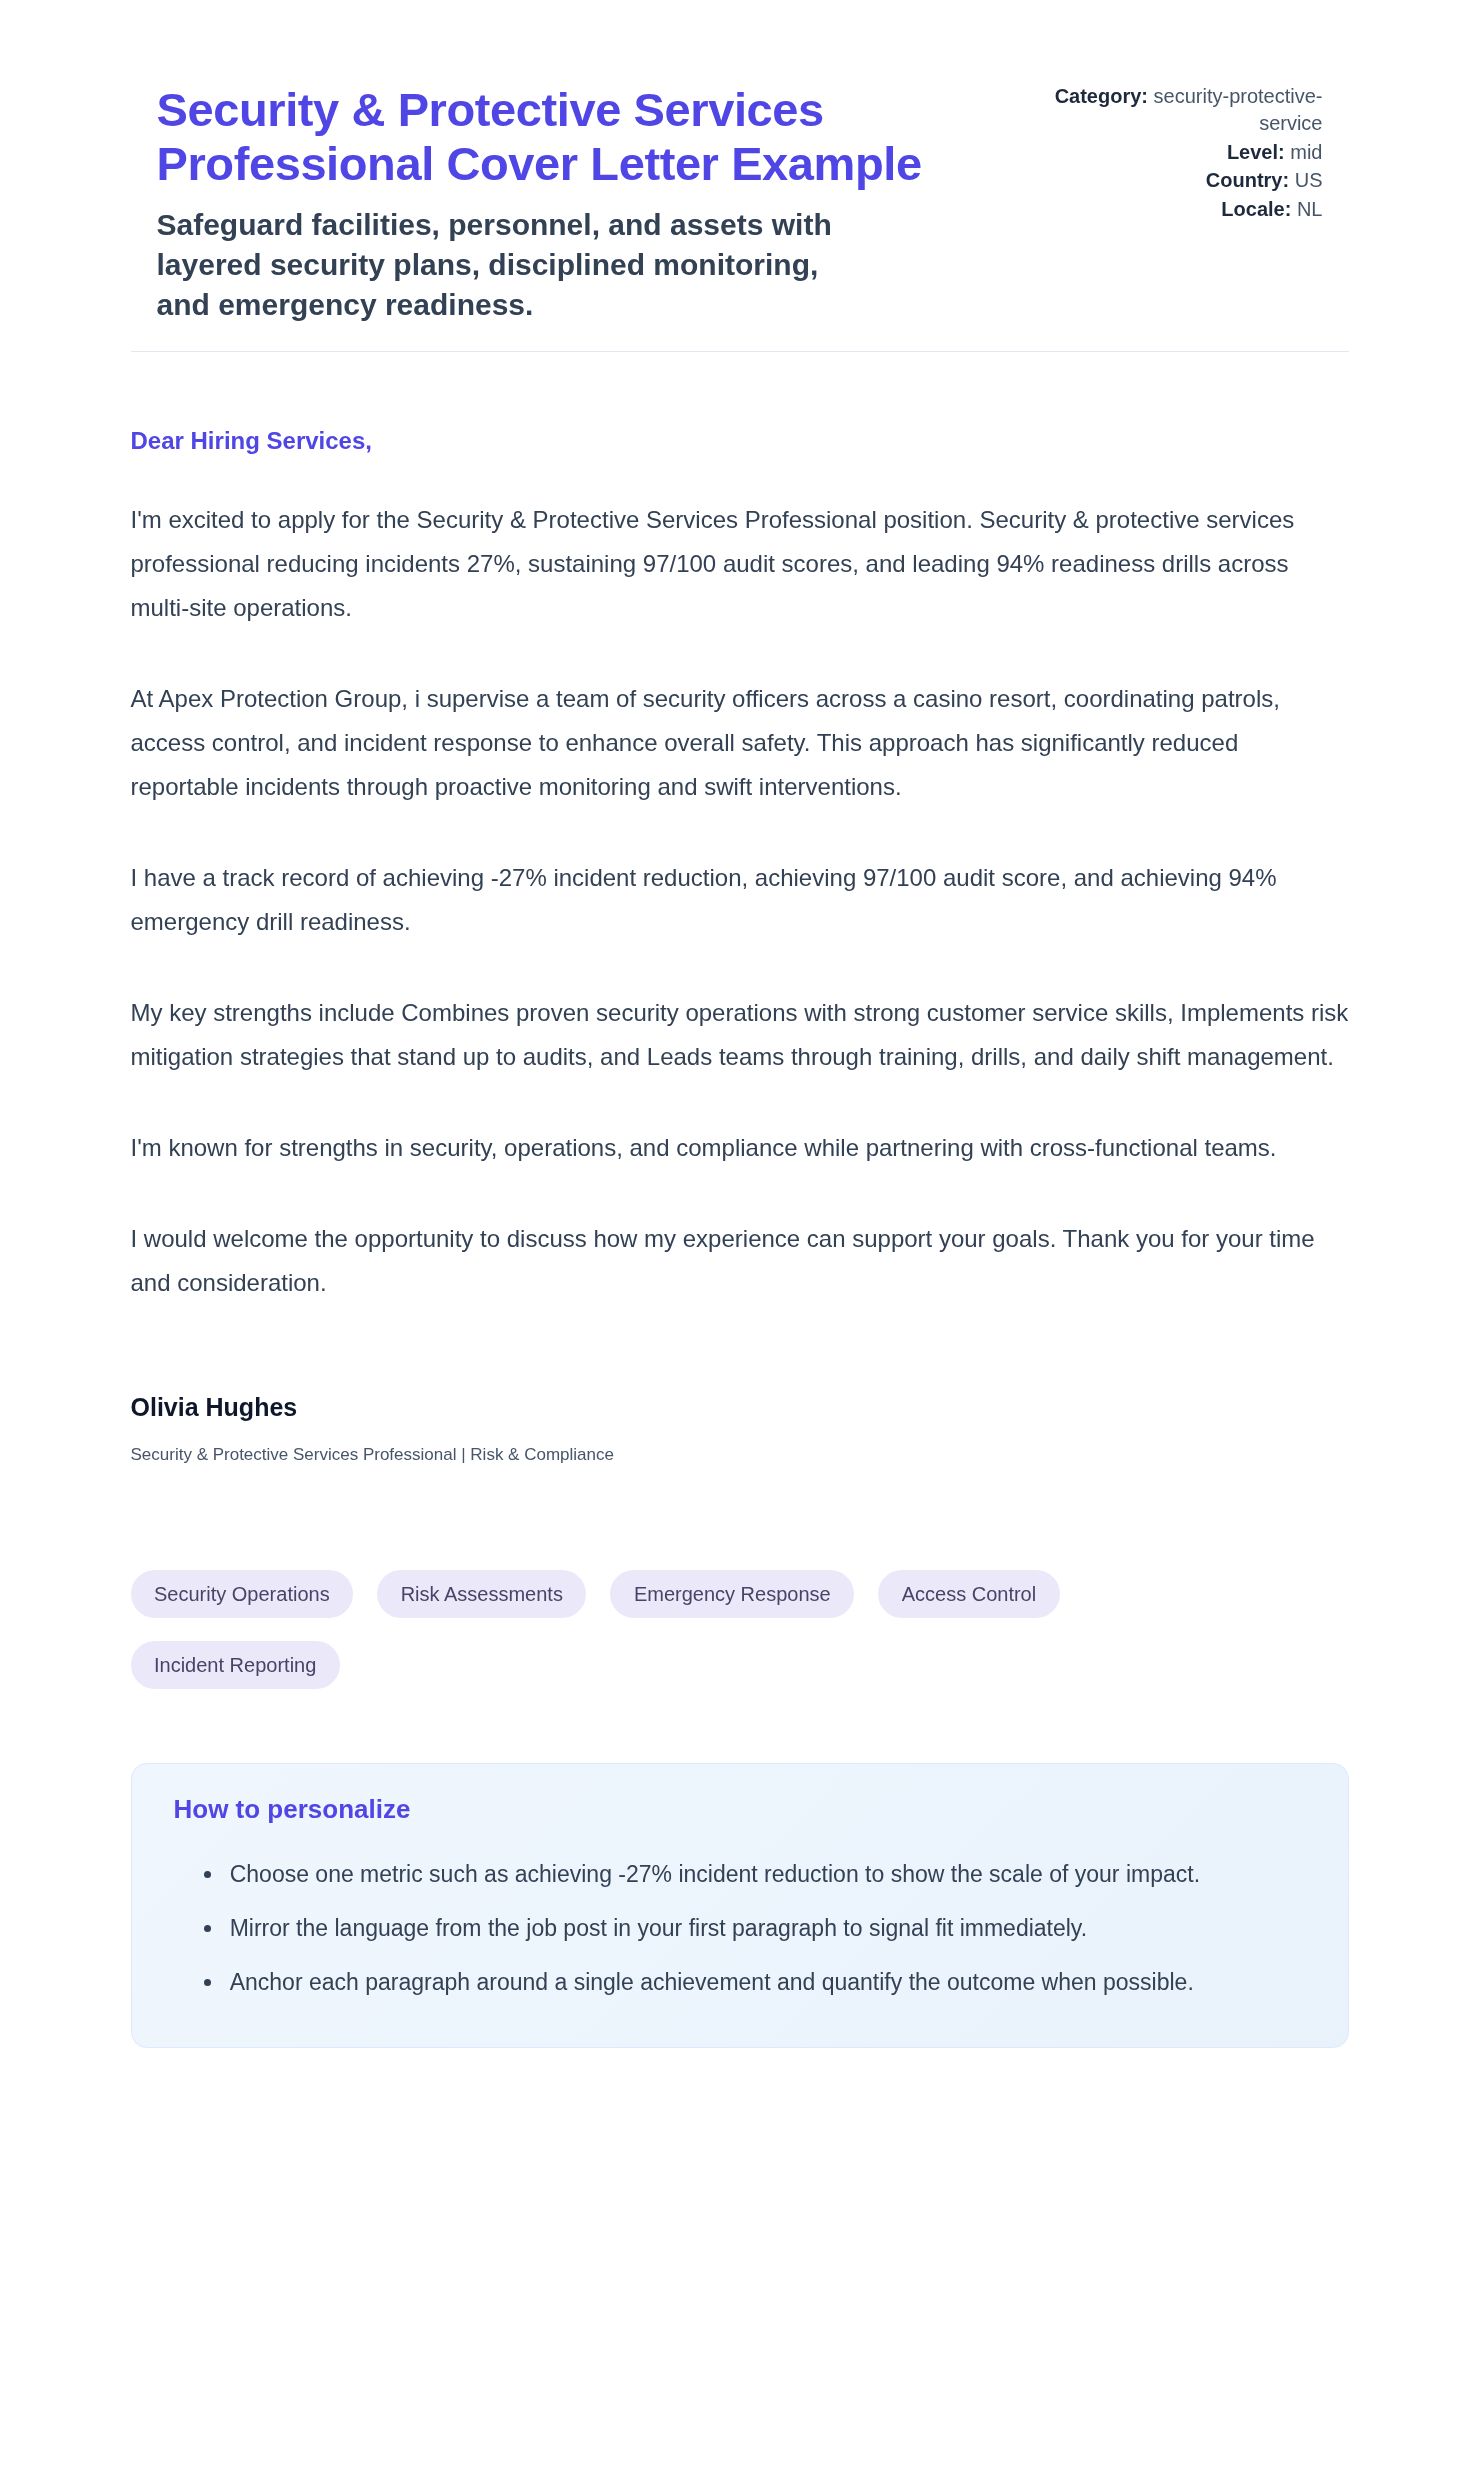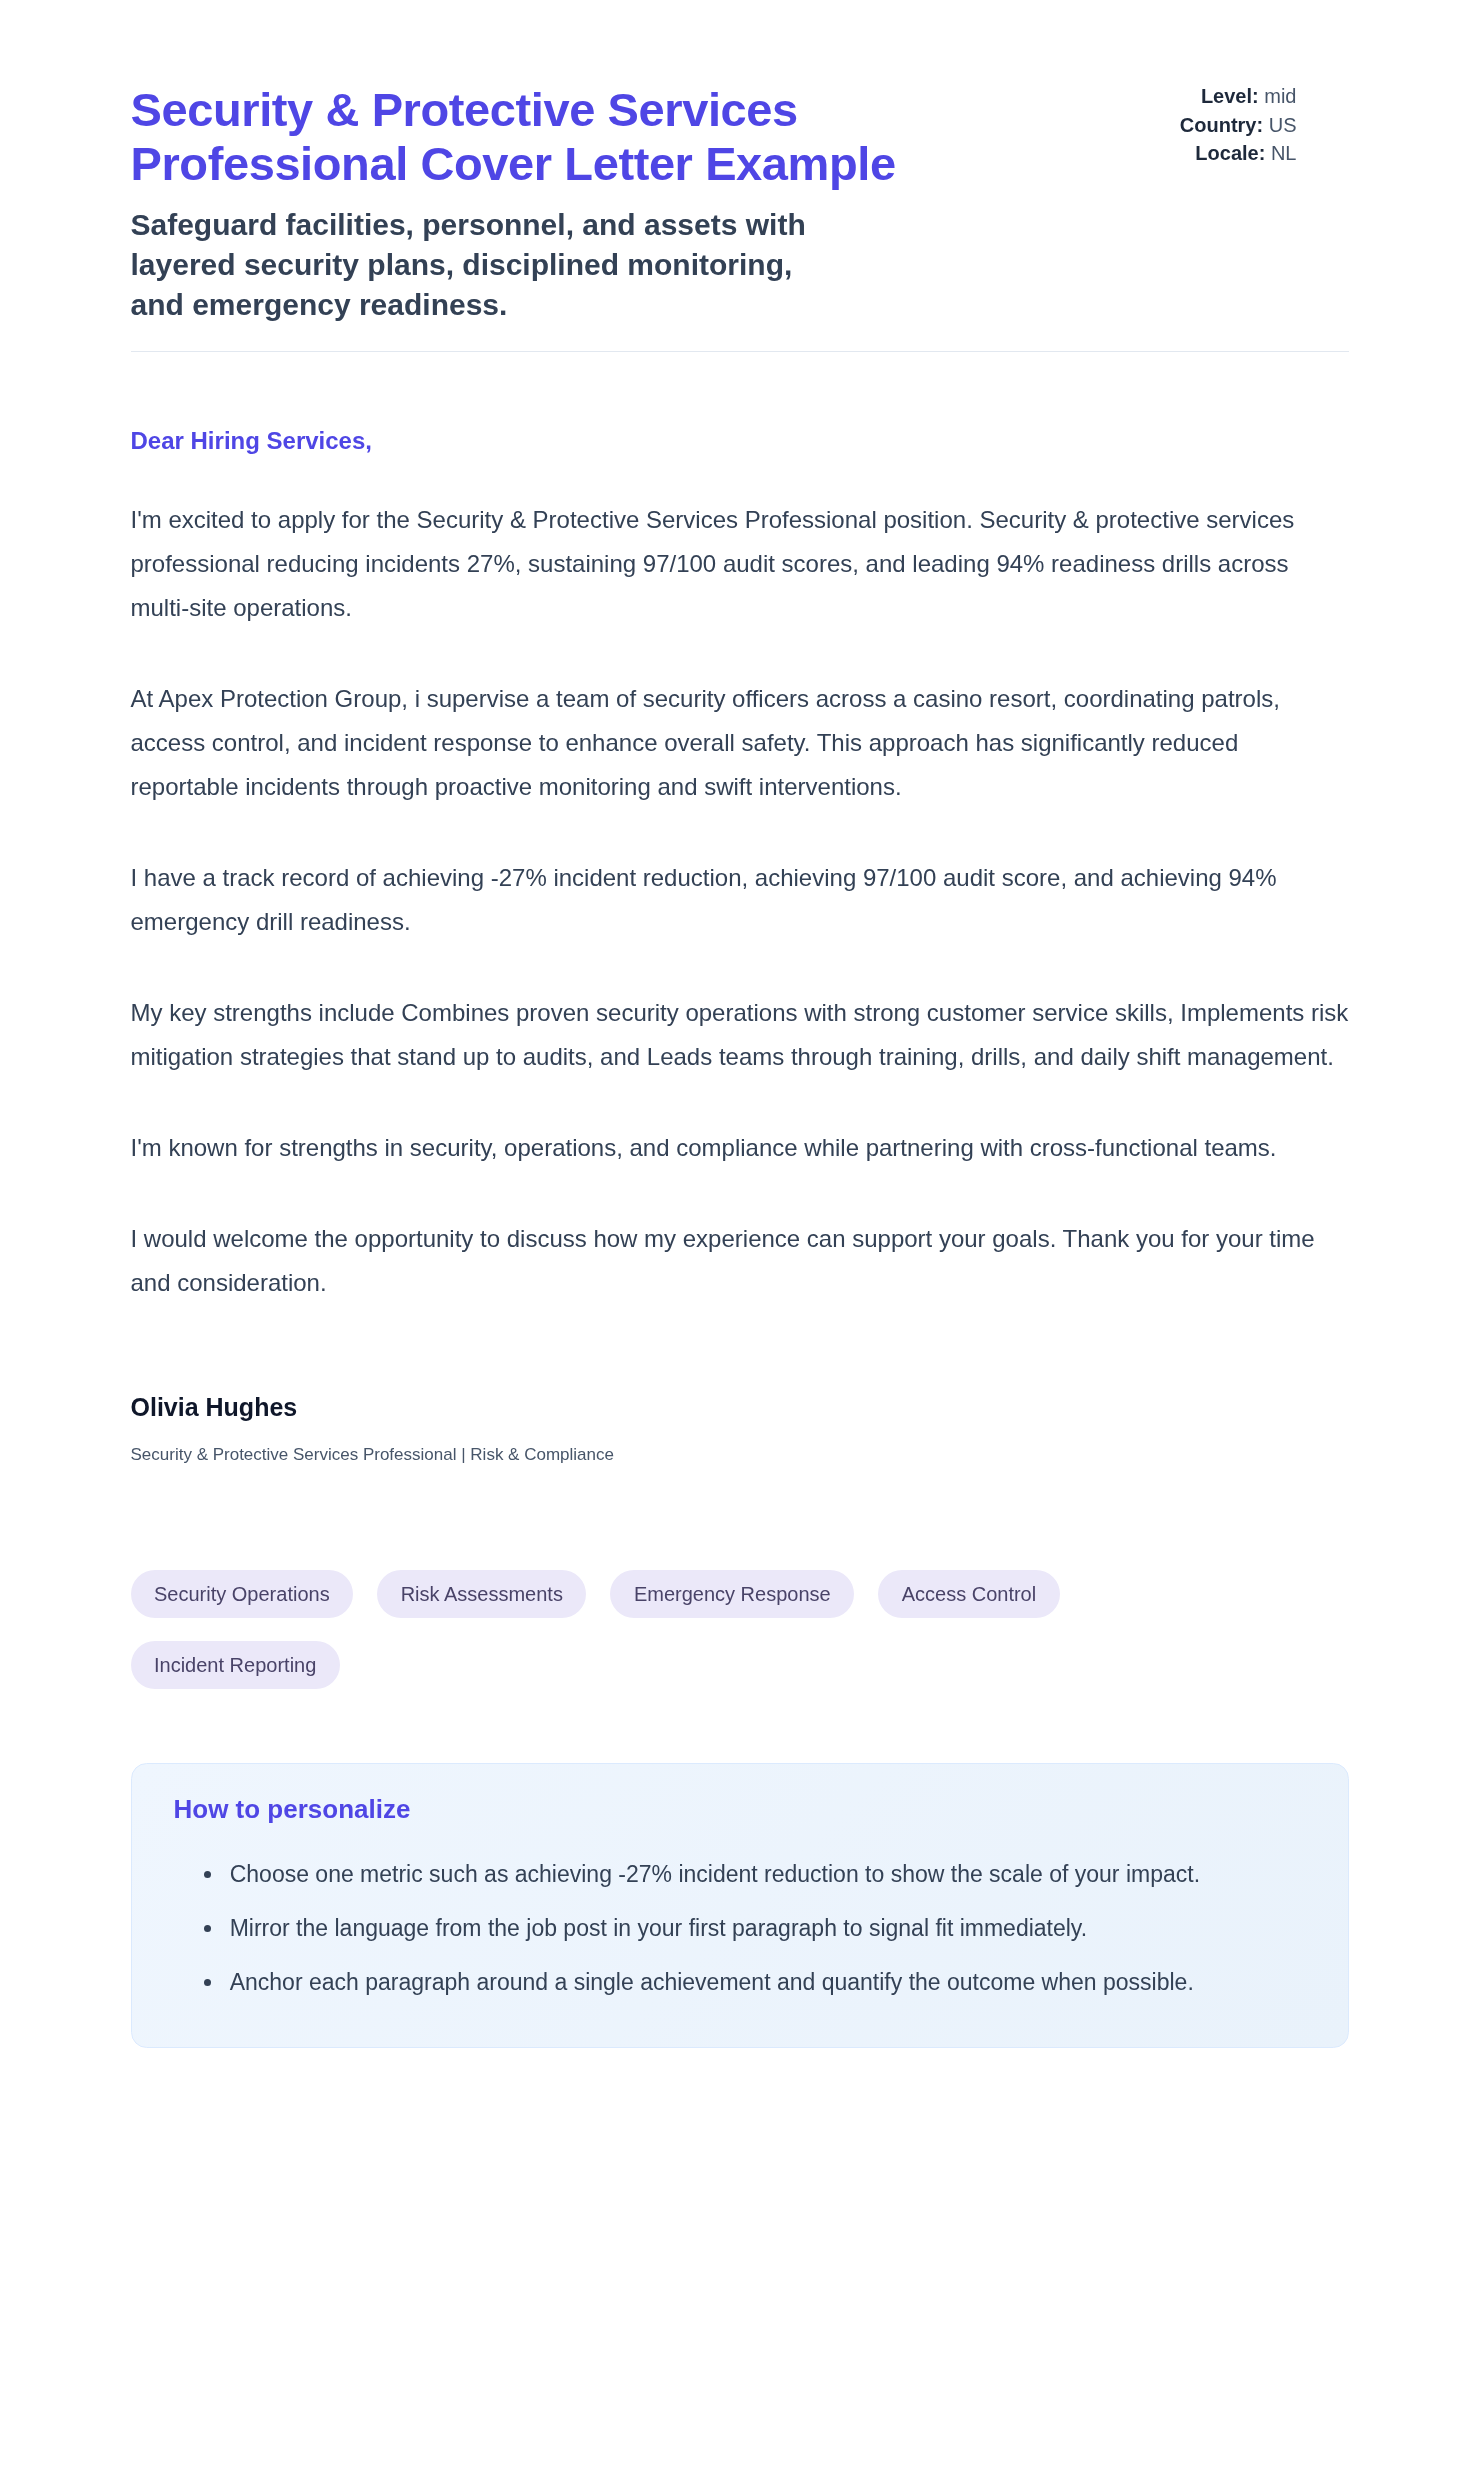--- a/index.html
+++ b/index.html
@@ -24,21 +24,21 @@
   }
   .page{
     width:1218px;
     margin:0 auto;
     padding-top:83px;
     padding-bottom:113px;
   }
   
   .header{
     display:flex;
-    justify-content:flex-start;
+    justify-content:center;
     align-items:flex-start;
   }
   .header-left{
     width:835px;
   }
   .page-title{
     color:var(--accent);
     font-size:47px;
     font-weight:800;
     line-height:54px;
@@ -147,20 +147,21 @@
 <body>
 
 <div class="page">
 
   <div class="header">
     <div class="header-left">
       <h1 class="page-title">Security &amp; Protective Services Professional Cover Letter Example</h1>
       <h2 class="page-subtitle">Safeguard facilities, personnel, and assets with layered security plans, disciplined monitoring, and emergency readiness.</h2>
     </div>
     <div class="meta">
+      <div class="meta-row"><strong>Category:</strong> <span>security-protective-service</span></div>
       <div class="meta-row"><strong>Level:</strong> <span>mid</span></div>
       <div class="meta-row"><strong>Country:</strong> <span>US</span></div>
       <div class="meta-row"><strong>Locale:</strong> <span>NL</span></div>
     </div>
   </div>
 
   <hr class="divider">
 
   <div class="salutation">Dear Hiring Services,</div>
 

